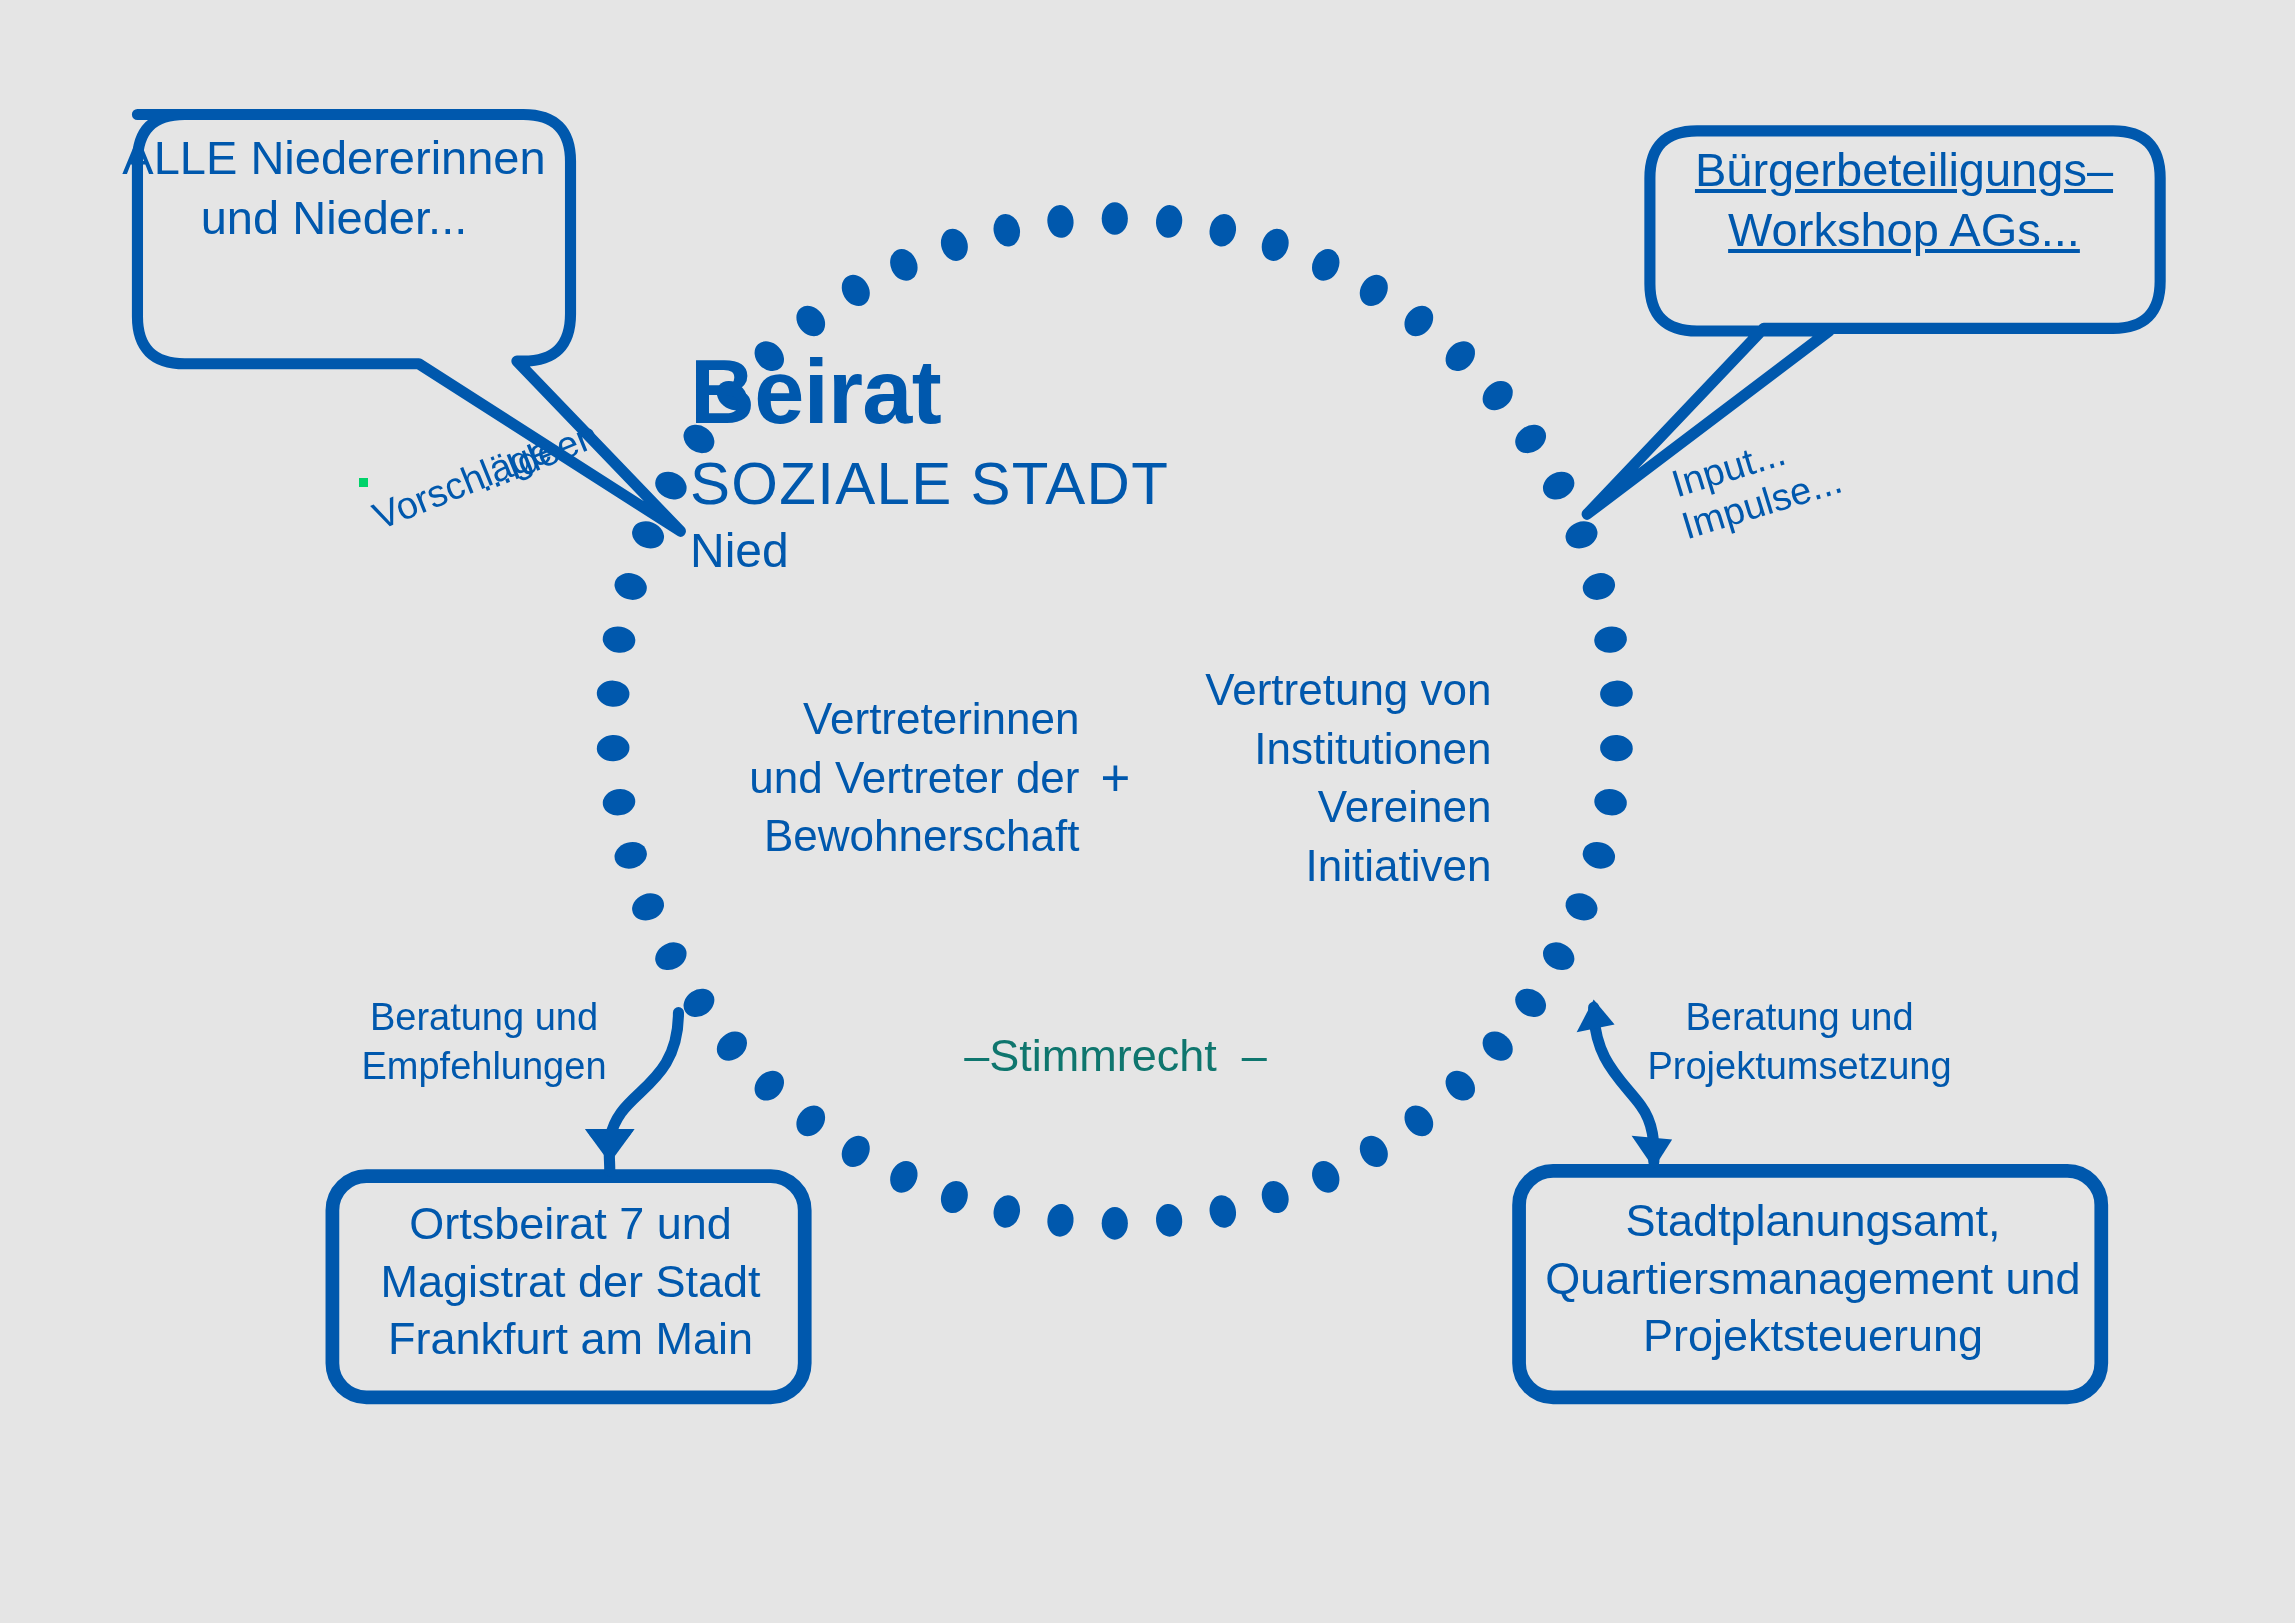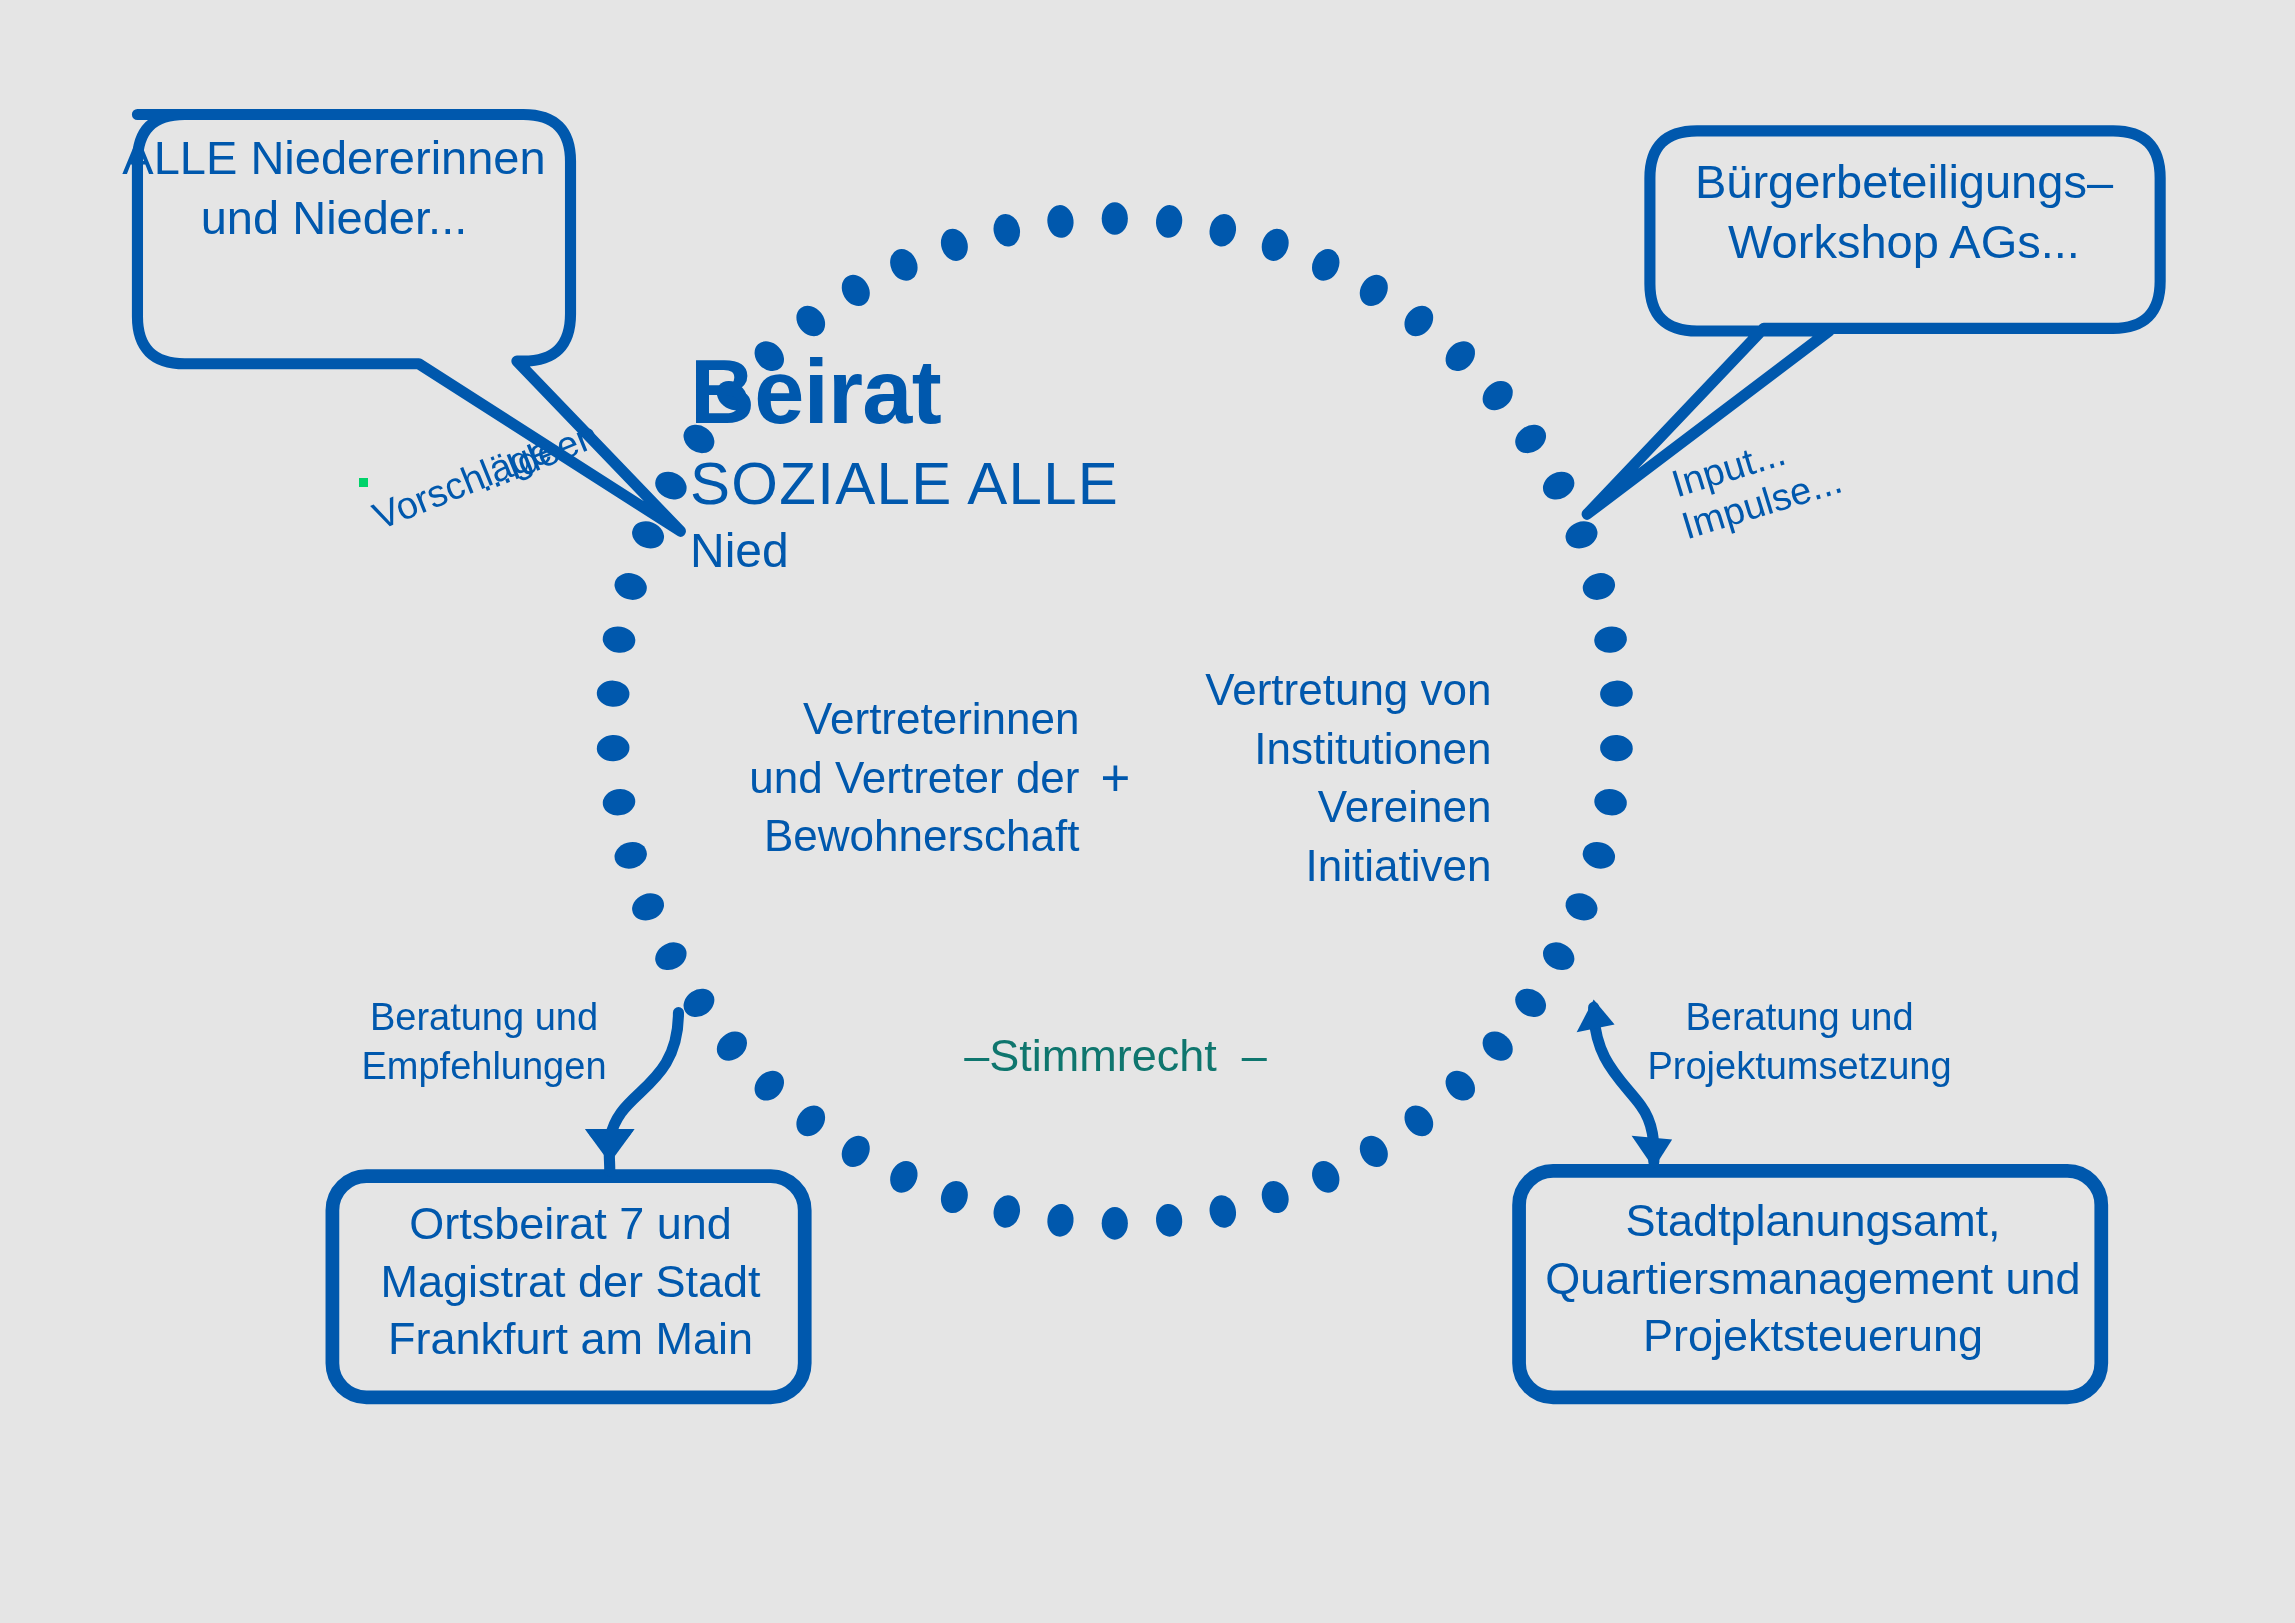--- a/index.html
+++ b/index.html
@@ -94,22 +94,23 @@
     font-size: 47px;
     line-height: 1.28;
   }
   #bubble-left-text {
     left: 92px;
     top: 128px;
     width: 484px;
   }
   #bubble-right-text {
     left: 1662px;
-    top: 152px;
+    top: 140px;
     width: 484px;
+    text-decoration: underline;
   }
 
   
   .box-text {
     position: absolute;
     text-align: center;
     font-size: 45px;
     line-height: 1.28;
   }
   #box-left-text {
@@ -291,21 +292,21 @@
       <path d="M 2436 1540
                C 2436 1620 2478 1650 2508 1690
                C 2530 1720 2528 1752 2528 1776" fill="none" stroke="#0058ad" stroke-width="17" stroke-linecap="round"></path>
       <path d="M 2436 1528 L 2410 1578 L 2468 1566 Z" fill="#0058ad"></path>
       <path d="M 2528 1786 L 2494 1736 L 2556 1742 Z" fill="#0058ad"></path>
     </g>
   </svg>
 
   <div id="center-title-wrap">
     <div id="beirat-title">Beirat</div>
-    <div id="soziale-stadt">SOZIALE ALLE</div>
+    <div id="soziale-stadt">SOZIALE STADT</div>
     <div id="nied">Nied</div>
   </div>
 
   <div id="columns">
     <div class="col">Vertreterinnen
 und
 Vertreter
 der
 Bewohnerschaft</div>
     <div id="plus-sign">+</div>

